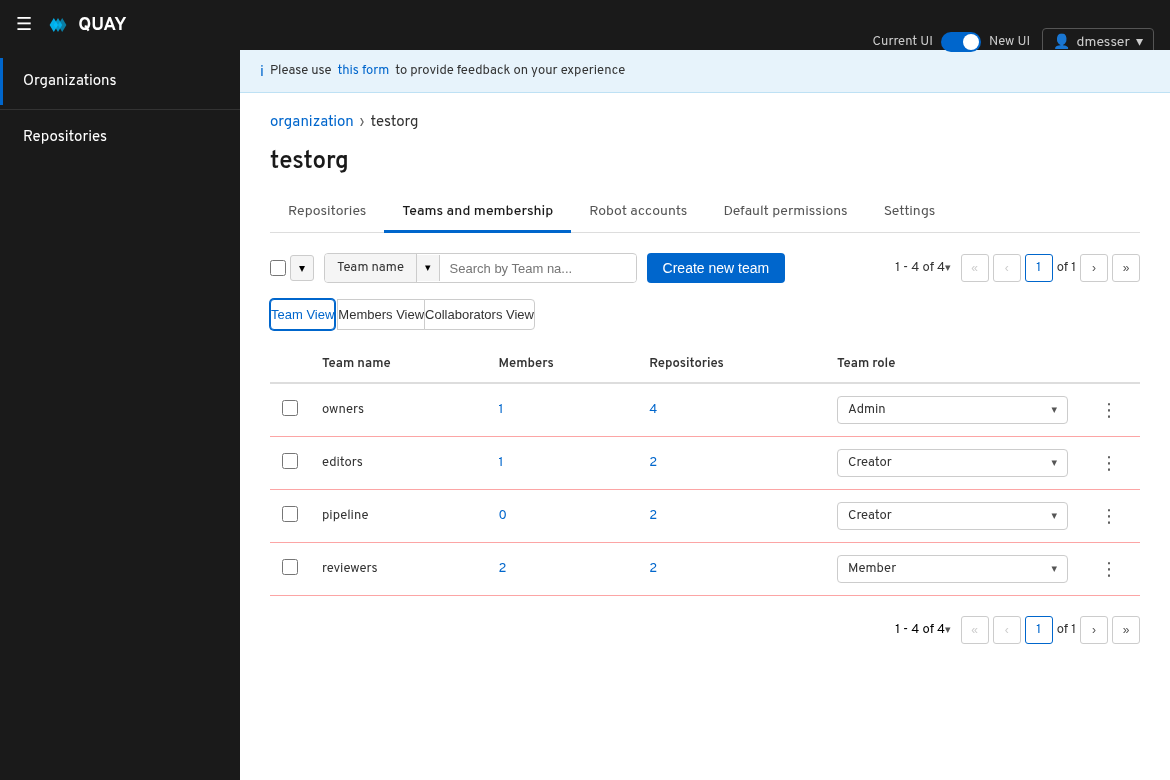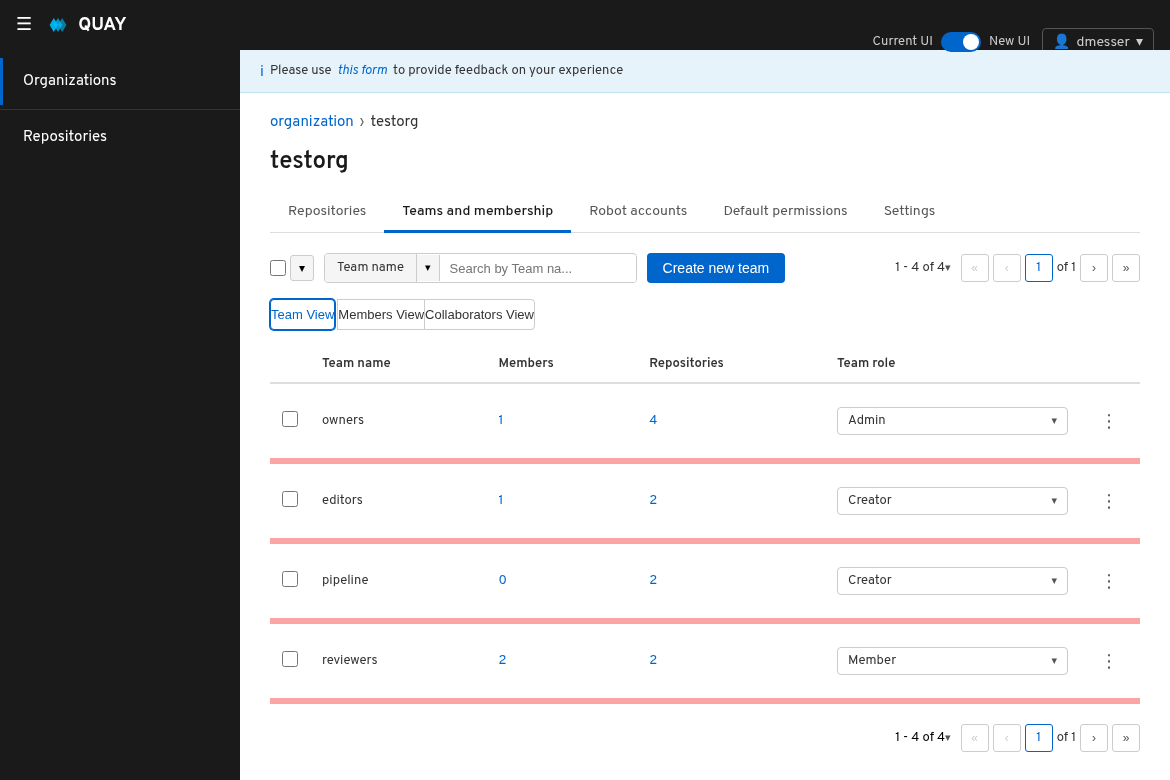--- a/index.html
+++ b/index.html
@@ -59,21 +59,21 @@
     .info-banner {
       background: #e7f3fb;
       border-bottom: 1px solid #bee1f4;
       padding: 10px 20px;
       font-size: 13px;
       color: #333;
       display: flex;
       align-items: center;
       gap: 6px;
     }
-    .info-banner a { color: #06c; font-style: italic; }
+    .info-banner a { color: #06c; }
     .info-icon { color: #06c; font-size: 15px; }
 
     
     .page-content { padding: 20px 30px; flex: 1; }
 
     
     .breadcrumb { display: flex; align-items: center; gap: 6px; font-size: 15px; margin-bottom: 15px; }
     .breadcrumb a { color: #06c; cursor: pointer; text-decoration: none; }
     .breadcrumb-sep { color: #666; }
     .breadcrumb-current { color: #333; }
@@ -208,24 +208,24 @@
     .data-table { width: 100%; border-collapse: collapse; }
     .data-table th {
       text-align: left;
       padding: 10px 12px;
       font-size: 13px;
       font-weight: 600;
       color: #333;
       border-bottom: 2px solid #ddd;
     }
     .data-table td {
-      padding: 23px 12px;
+      padding: 12px 12px;
       font-size: 13px;
       color: #333;
-      border-bottom: 6px solid #fca5a5;
+      border-bottom: 1px solid #fca5a5;
       vertical-align: middle;
     }
     .link-blue { color: #06c; text-decoration: none; cursor: pointer; }
 
     
     .role-select {
       display: flex;
       align-items: center;
       border: 1px solid #ccc;
       border-radius: 4px;

